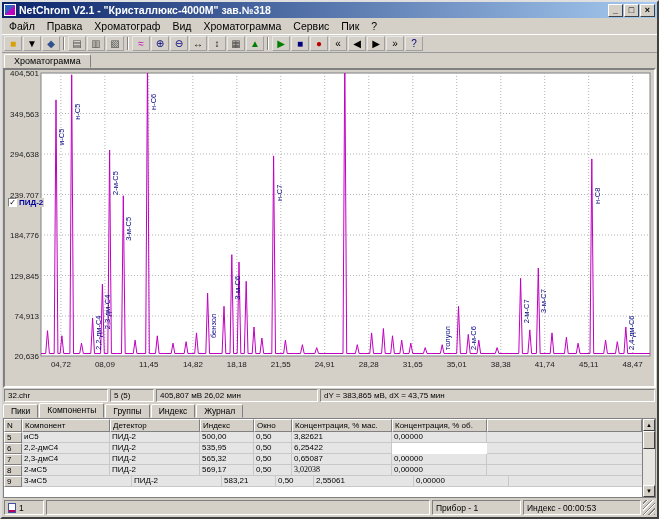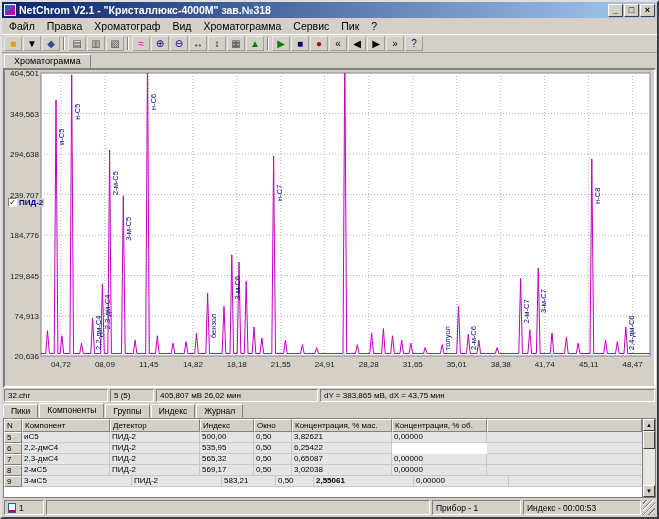--- a/index.html
+++ b/index.html
@@ -286,31 +286,31 @@
           <div class="cell" style="width: 100px;">0,65087</div>
           <div class="cell" style="width: 95px;">0,00000</div>
           <div class="cell filler"></div>
         </div>
         <div class="grow">
           <div class="cell ncol" style="width: 18px;">8</div>
           <div class="cell" style="width: 88px;">2-мС5</div>
           <div class="cell" style="width: 90px;">ПИД-2</div>
           <div class="cell" style="width: 54px;">569,17</div>
           <div class="cell" style="width: 38px;">0,50</div>
-          <div class="cell" style="width: 100px;">3,02038</div>
+          <div class="cell" style="width: 100px; font-family: Liberation Serif, serif;">3,02038</div>
           <div class="cell" style="width: 95px;">0,00000</div>
           <div class="cell filler"></div>
         </div>
         <div class="grow">
           <div class="cell ncol" style="width: 18px;">9</div>
           <div class="cell" style="width: 110px;">3-мС5</div>
           <div class="cell" style="width: 90px;">ПИД-2</div>
           <div class="cell" style="width: 54px;">583,21</div>
           <div class="cell" style="width: 38px;">0,50</div>
-          <div class="cell" style="width: 100px; font-weight: bold;">2,55061</div>
+          <div class="cell" style="width: 100px;">2,55061</div>
           <div class="cell" style="width: 95px;">0,00000</div>
           <div class="cell filler"></div>
         </div>
       </div>
     <div class="vscroll">
       <div class="scroll-btn">▲</div>
       <div class="scroll-track">
         <div class="scroll-thumb"></div>
       </div>
       <div class="scroll-btn">▼</div>

